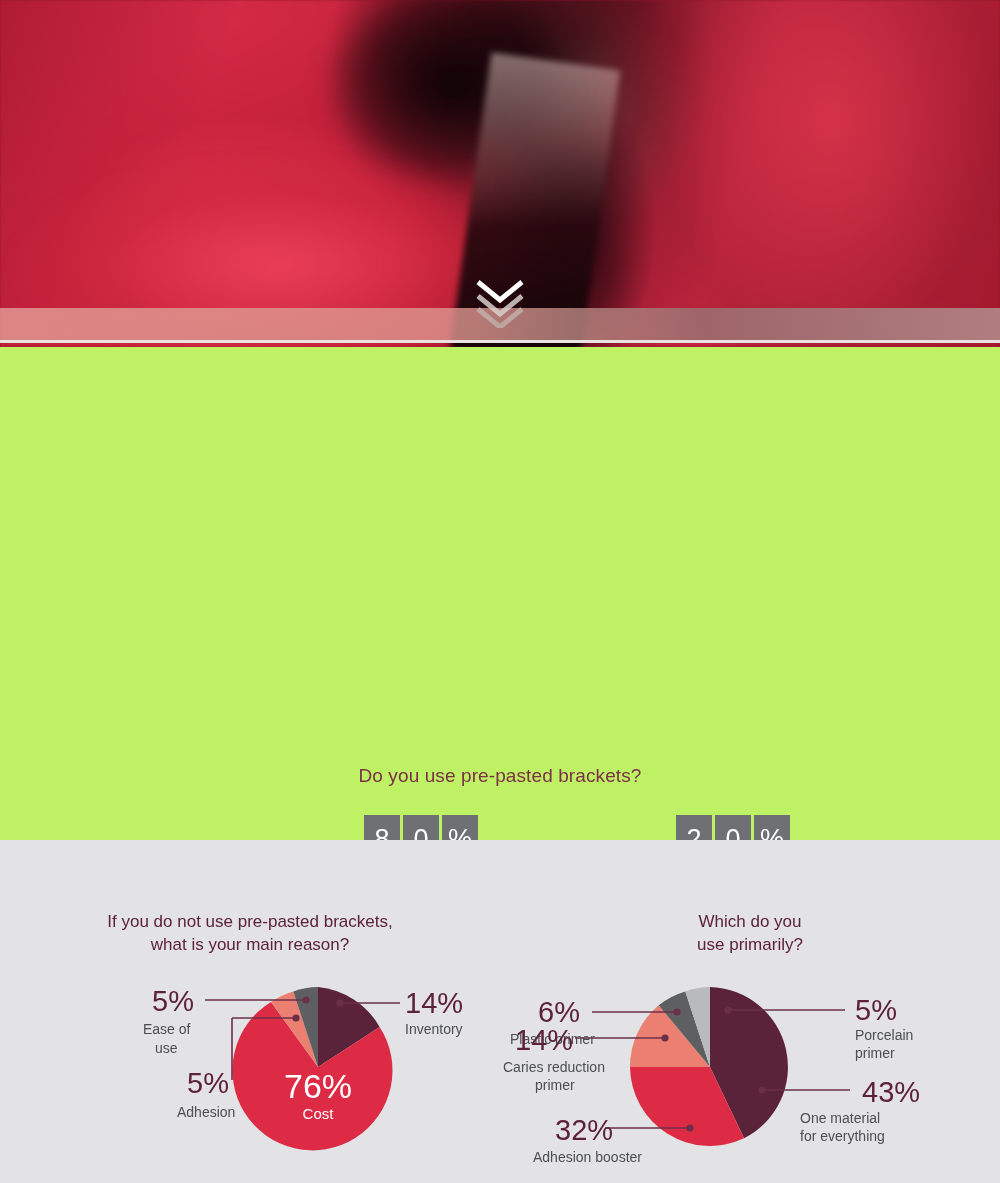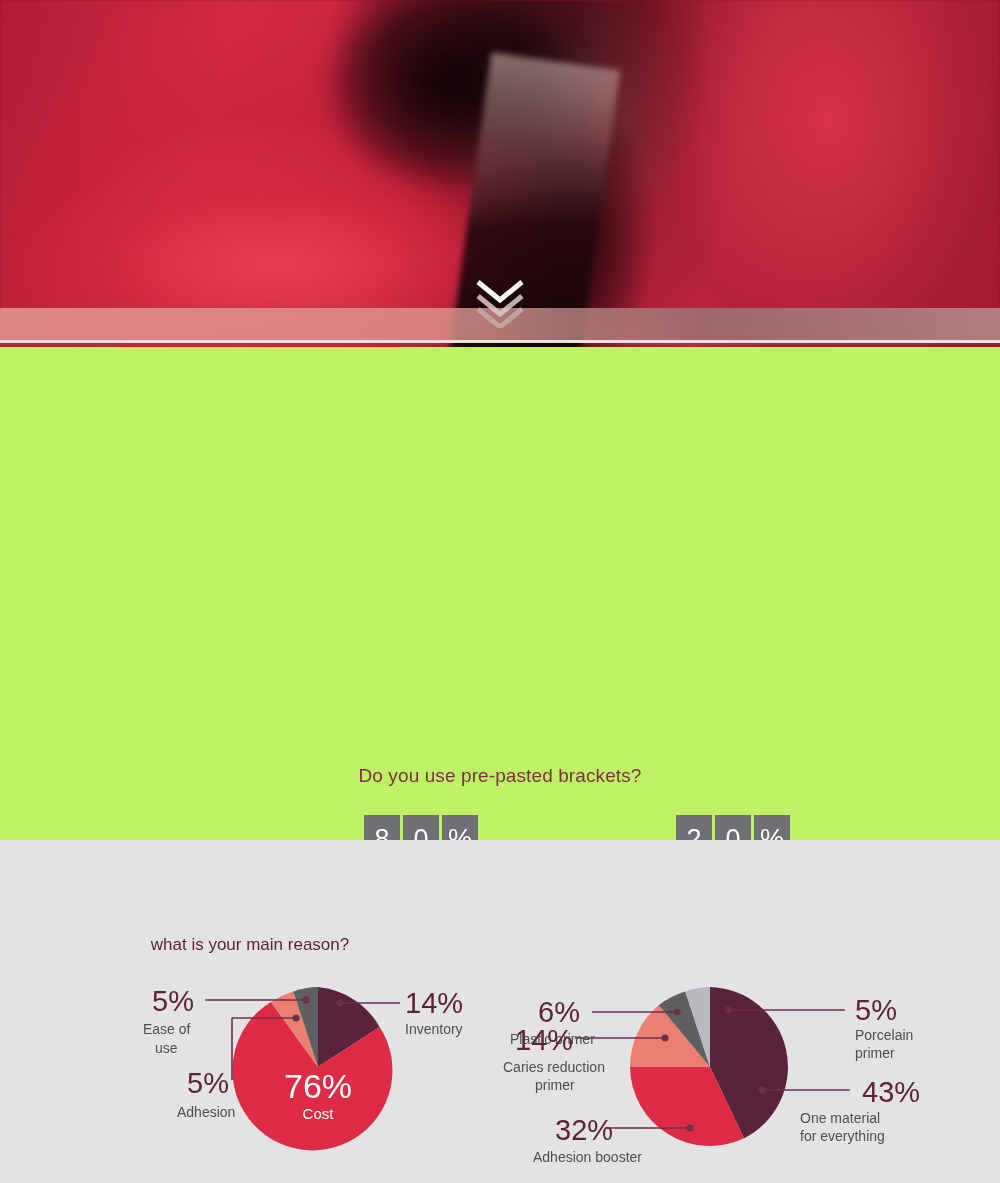--- a/index.html
+++ b/index.html
@@ -253,21 +253,21 @@
       </div>
 
     </div>
   </div>
 </div>
 
 <div class="light">
 
   <div class="pie-block pie-left">
     <div class="pie-title">
-      <br>
+      <span>If you do not use pre-pasted brackets,</span><br>
       <span>what is your main reason?</span>
     </div>
 
     <svg class="pie-svg" style="left:0; top:0;" width="500" height="343" viewBox="0 0 500 343">
 
       <g>
 
         <path d="M318,227 L318,147 A80,80 0 0,1 379.64,186.90 Z" fill="#5b2339"></path>
 
         <path d="M318,227 L379.64,186.90 A80,80 0 1,1 270.97,162.01 Z" fill="#dd2b45"></path>
@@ -298,20 +298,24 @@
 
       <text x="187" y="253" font-size="29" fill="#5d2236" font-family="Liberation Sans, sans-serif">5%</text>
       <text x="177" y="277" font-size="14" fill="#4c4e50" font-family="Liberation Sans, sans-serif">Adhesion</text>
 
       <text x="405" y="173" font-size="29" fill="#5d2236" font-family="Liberation Sans, sans-serif">14%</text>
       <text x="405" y="194" font-size="14" fill="#4c4e50" font-family="Liberation Sans, sans-serif">Inventory</text>
     </svg>
   </div>
 
   <div class="pie-block pie-right">
+    <div class="pie-title">
+      <span>Which do you</span><br>
+      <span>use primarily?</span>
+    </div>
 
     <svg class="pie-svg" style="left:0; top:0;" width="500" height="343" viewBox="0 0 500 343">
 
       <g>
 
         <path d="M210,227 L210,147 A80,80 0 0,1 244.04,298.37 Z" fill="#5b2339"></path>
 
         <path d="M210,227 L244.04,298.37 A80,80 0 0,1 130,227 Z" fill="#dd2b45"></path>
 
         <path d="M210,227 L130,227 A80,80 0 0,1 158.64,165.21 Z" fill="#ea7f72"></path>

